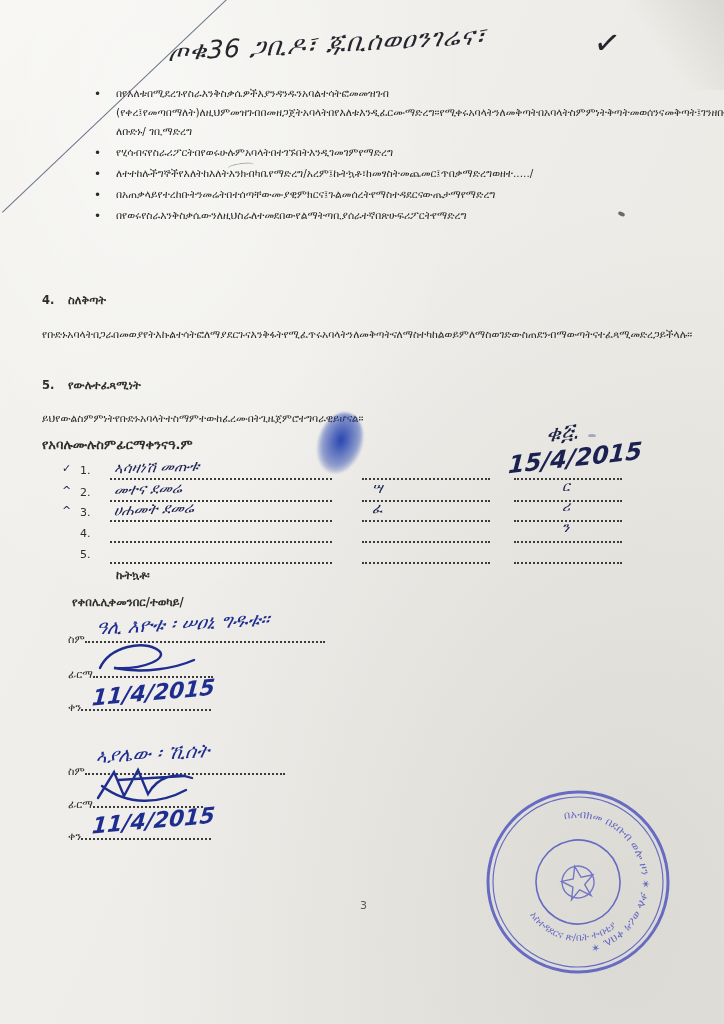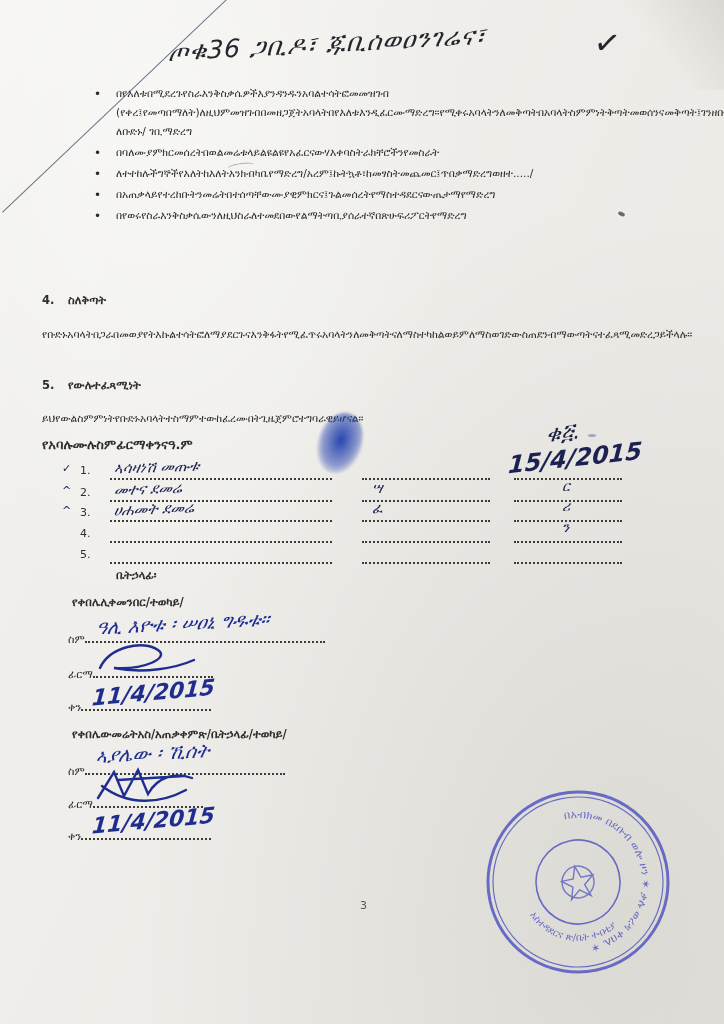--- a/index.html
+++ b/index.html
@@ -69,21 +69,21 @@
 <div class="page">
   <div class="corner-tl"></div>
   <div class="corner-tr"></div>
   <div class="crease-line"></div>
 
   <div class="hw-header hand">ጦቁ36 ጋቢዶ፣ ጁቢሰወዐንገሬና፣</div>
   <div class="hw-check">✓</div>
 
   <ul class="bullets">
     <li>በየእለቱበሚደረጉየስራእንቅስቃሴዎችእያንዳንዱንአባልተሳትፎመመዝገብ (የቀረ፤የመጣበማለት)ለዚህምመዝገብበመዘጋጀትአባላትበየእለቱእንዲፈርሙማድረግ።የሚቀሩአባላትንለመቅጣትበአባላትስምምነትቅጣትመወሰንናመቅጣት፤ገንዘቡንምበህጋዊደረሰኝለማህበሩ/ለቡድኑ/ ገቢማድረግ</li>
-    <li>በባለሙያምክርመሰረትበወልመሬቱላይልዩልዩየአፈርናውሃእቀባስትራክቸሮችንየመስራት</li>
+    <li>የሂሳብናየስራሪፖርትበየወሩሁሉምአባላትበተገኙበትእንዲገመገምየማድረግ</li>
     <li>ለተተከሉችግኞችየእለትከእለትእንክብካቤየማድረግ/አረም፤ኩትኳቶ፣ከመፃስትመጨመር፤ጥበቃማድረግወዘተ...../</li>
     <li>በአጠቃላይየተረከቡትንመሬትበተሰጣቸውሙያዊምክርና፤ጉልመሰረትየማስተዳደርናውጤታማየማድረግ</li>
     <li>በየወሩየስራእንቅስቃሴውንለዚህስራለተመደበውየልማትጣቢያሰራተኛበጽሁፍሪፖርትየማድረግ</li>
   </ul>
 
   <div class="sec-head" style="top:293px;">
     <span class="num">4.</span><span>ስለቅጣት</span>
   </div>
   <div class="sec-body" style="top:325px;">የቡድኑአባላትበጋራበመወያየትእኩልተሳትፎለማያደርጉናእንቅፋትየሚፈጥሩአባላትንለመቅጣትናለማስተካከልወይምለማስወገድውስጠደንብማውጣትናተፈጻሚመድረጋይችላሉ።</div>
 
@@ -132,39 +132,38 @@
     <span class="dots d-date"></span>
     <span class="hw-ditto">ን</span>
   </div>
   <div class="sigrow" style="top:546px;">
     <span class="no">5.</span>
     <span class="dots d-name"></span>
     <span class="dots d-mid"></span>
     <span class="dots d-date"></span>
   </div>
 
-  <div class="wit-heading">ቤትኃላፊ፡</div>
+  <div class="wit-heading">ኩትኳቶ፡</div>
 
   <div class="wit-title" style="top:595px;">የቀበሌሊቀመንበር/ተወካይ/</div>
   <div class="wit-line" style="top:625px;">
     <span class="lbl">ስም</span><span class="dots" style="position:static;display:inline-block;width:240px;"></span>
   </div>
   <div class="hw-blue hw-wname" style="left:96px;top:612px;">ዓሊ እዮቱ ፡ ሠዐኒ ግዱቱ።</div>
   <div class="wit-line" style="top:660px;">
     <span class="lbl">ፊርማ</span><span class="dots" style="position:static;display:inline-block;width:120px;"></span>
   </div>
   <svg class="sig-svg" style="left:92px;top:638px;" width="110" height="42">
     <path d="M8 30 C 18 8, 52 2, 66 12 C 78 20, 52 32, 22 30 C 52 36, 84 30, 102 22" stroke="#1e2d8f" stroke-width="2.4" fill="none" stroke-linecap="round"></path>
   </svg>
   <div class="wit-line" style="top:693px;">
     <span class="lbl">ቀን</span><span class="dots" style="position:static;display:inline-block;width:130px;"></span>
   </div>
   <div class="hw-blue hw-wdate" style="left:92px;top:680px;">11/4/2015</div>
 
-  <div class="wit-title" style="top:727px;">የቀበሌውመሬትአስ/አጠቃቀምጽ/ቤትኃላፊ/ተወካይ/</div>
   <div class="wit-line" style="top:757px;">
     <span class="lbl">ስም</span><span class="dots" style="position:static;display:inline-block;width:200px;"></span>
   </div>
   <div class="hw-blue hw-wname" style="left:96px;top:742px;">ኣያሌው ፡ ኺሰት</div>
   <div class="wit-line" style="top:790px;">
     <span class="lbl">ፊርማ</span><span class="dots" style="position:static;display:inline-block;width:110px;"></span>
   </div>
   <svg class="sig-svg" style="left:88px;top:762px;" width="120" height="48">
     <path d="M10 36 L26 10 L36 34 L50 8 L60 32 C 70 14, 88 10, 104 16 M14 24 C 40 44, 72 42, 98 28 M30 18 L96 14" stroke="#1e2d8f" stroke-width="2.4" fill="none" stroke-linecap="round"></path>
   </svg>

